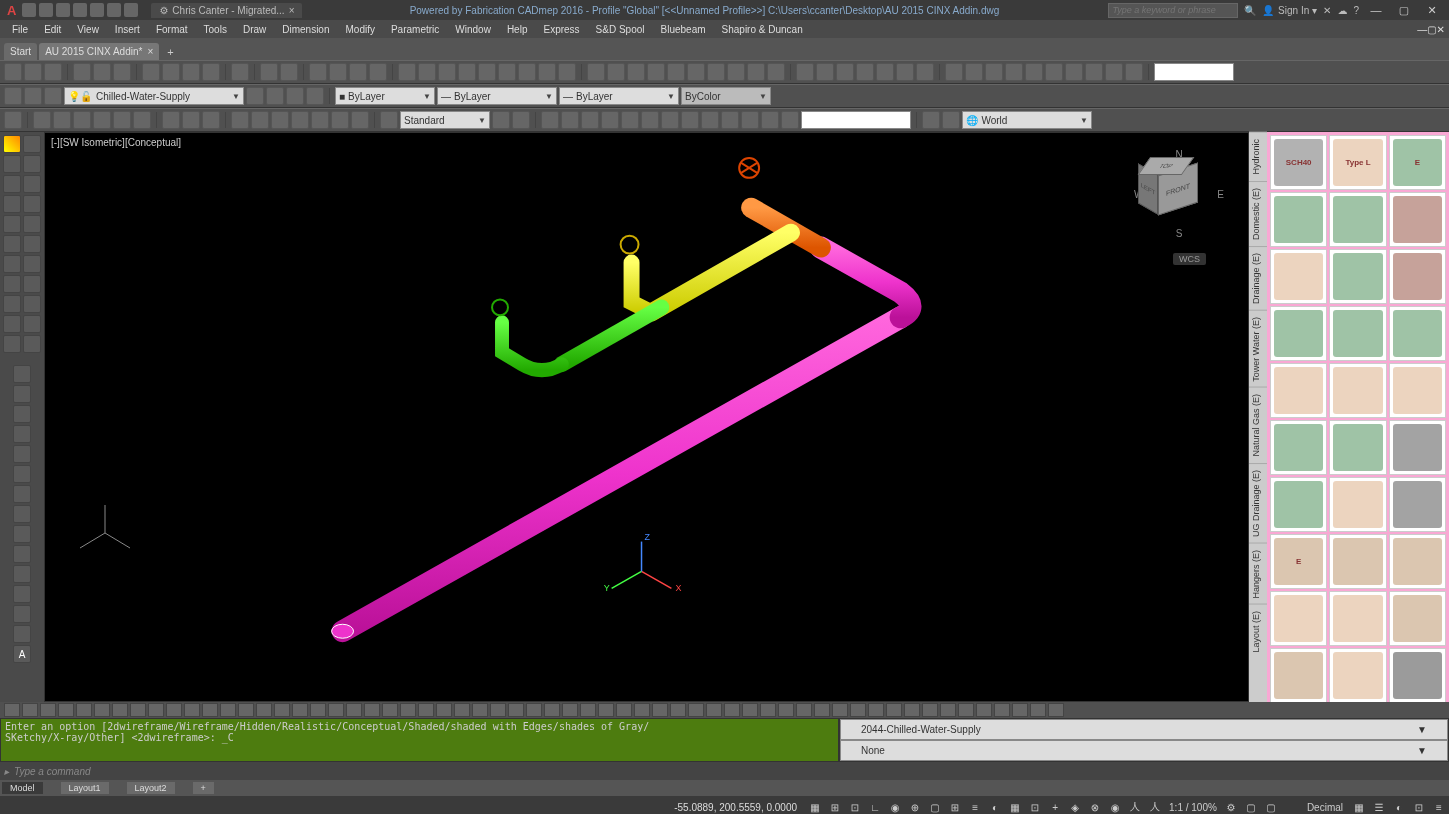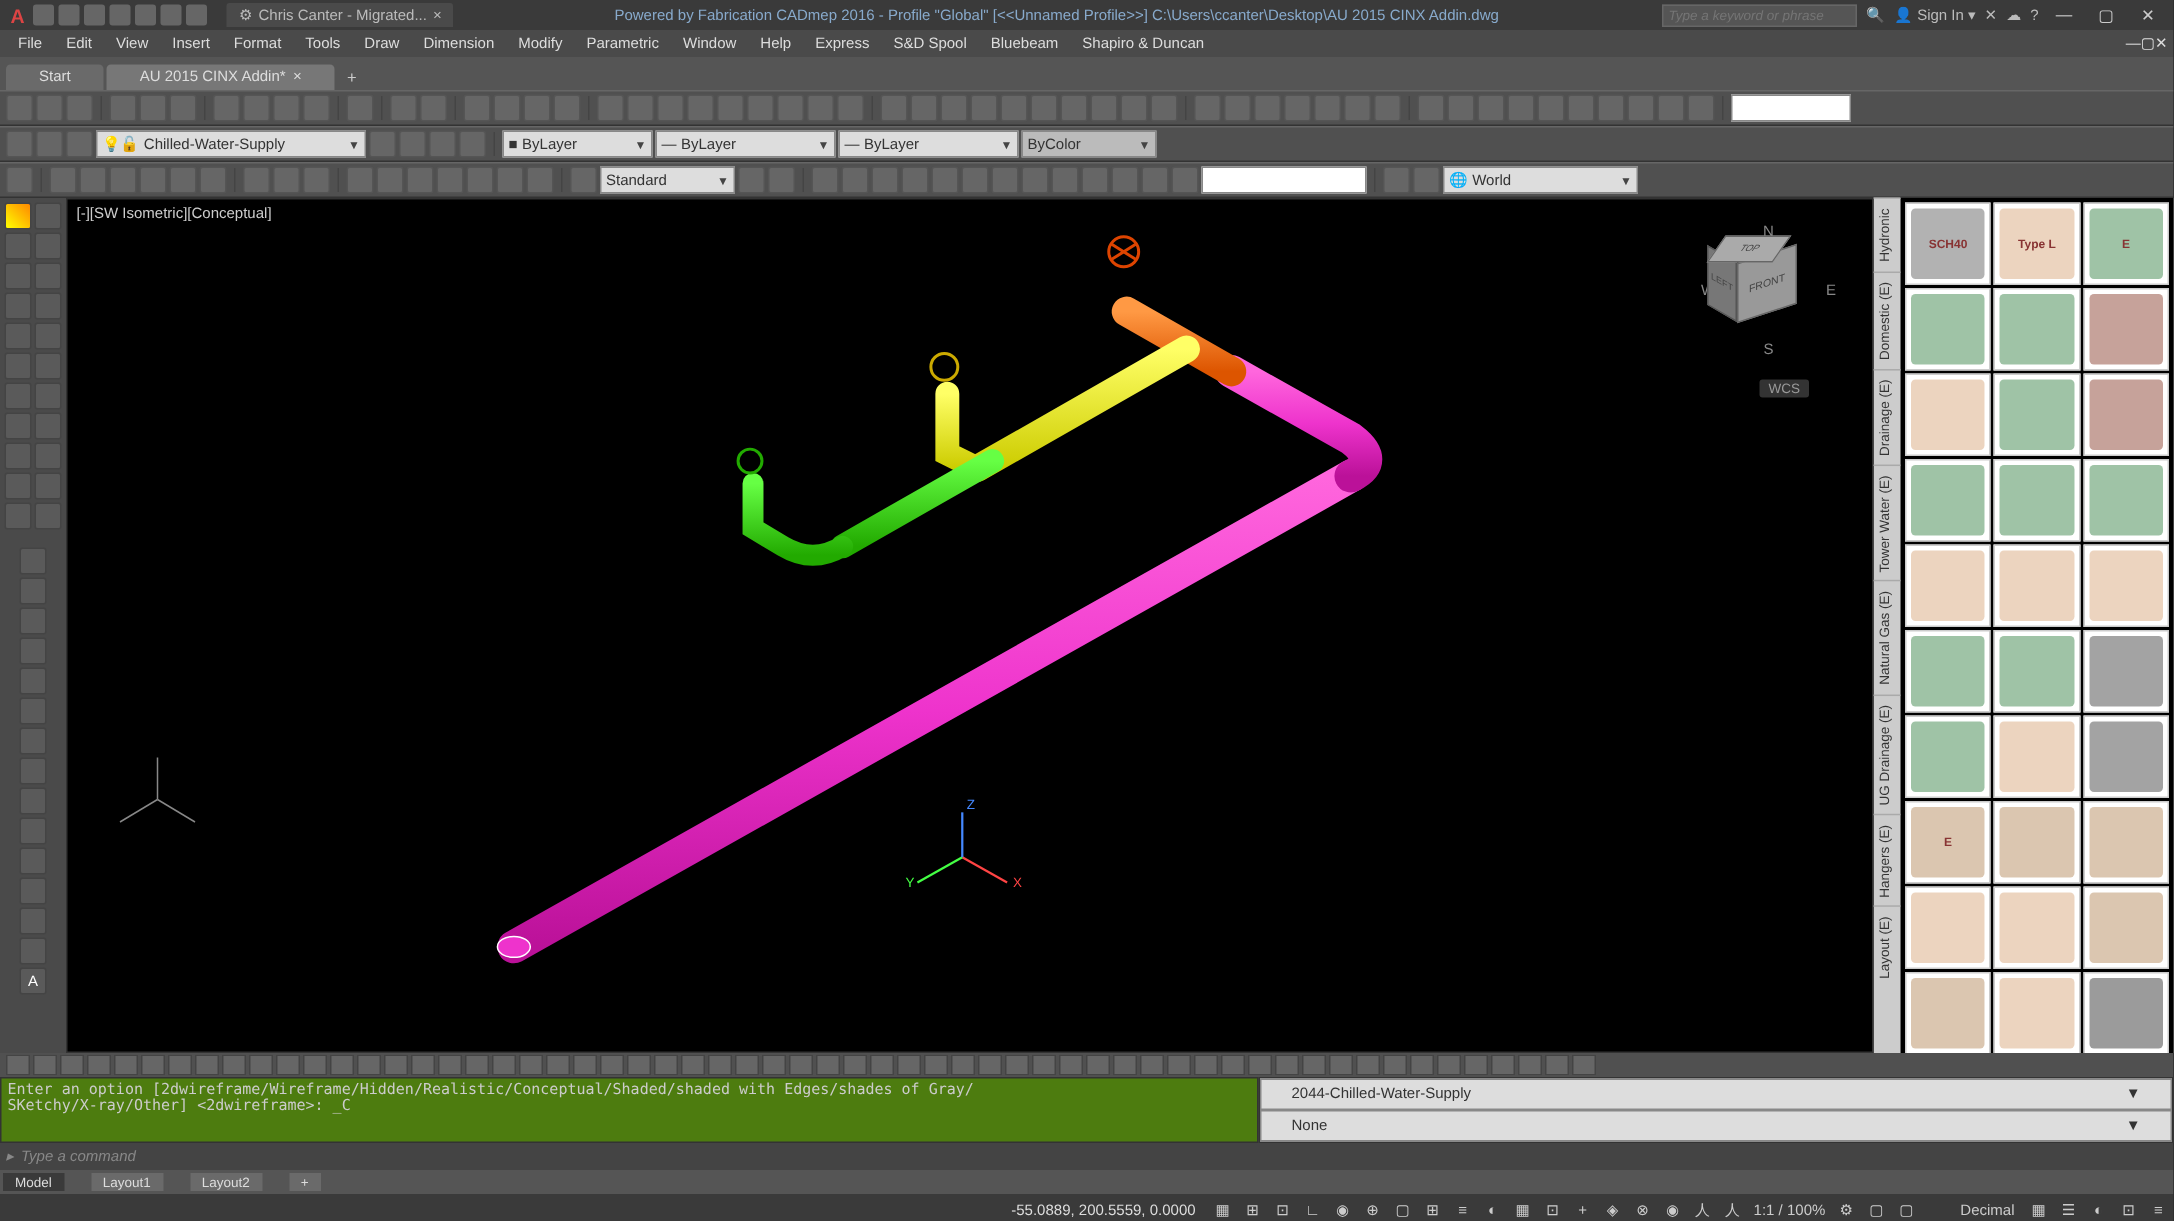--- a/index.html
+++ b/index.html
@@ -15,21 +15,21 @@
 .titlebar .right { display: flex; align-items: center; gap: 6px; padding: 0 6px; }
 .titlebar .search { width: 130px; height: 15px; background: #555; border: 1px solid #666; font-size: 9px; font-style: italic; color: #888; padding: 0 3px; }
 .titlebar .winbtn { width: 22px; height: 14px; display: inline-flex; align-items: center; justify-content: center; color: #ccc; font-size: 11px; }
 
 
 .menubar { height: 18px; background: #4a4a4a; display: flex; align-items: center; padding: 0 4px; font-size: 10px; }
 .menubar .mitem { padding: 2px 8px; color: #ddd; cursor: pointer; }
 
 
 .doctabs { height: 22px; background: #555; display: flex; align-items: flex-end; padding: 0 4px; gap: 2px; }
-.doctabs .tab { padding: 3px 22px; background: #6a6a6a; border-radius: 3px 3px 0 0; font-size: 10px; color: #ddd; display:flex; align-items:center; gap:5px;}
+.doctabs .tab { padding: 3px 6px; background: #6a6a6a; border-radius: 3px 3px 0 0; font-size: 10px; color: #ddd; display:flex; align-items:center; gap:5px;}
 .doctabs .tab.active { background: #777; }
 .doctabs .plus { padding: 2px 6px; color: #ccc; }
 
 
 .toolbar { height: 24px; background: #505050; border-top: 1px solid #666; border-bottom: 1px solid #333; display: flex; align-items: center; padding: 0 4px; gap: 2px; }
 .tbtn { width: 18px; height: 18px; background: #666; border: 1px solid #555; border-radius: 2px; cursor: pointer; display:inline-flex; align-items:center; justify-content:center; font-size:10px; color:#ccc;}
 .sep { width: 1px; height: 16px; background: #444; margin: 0 3px; }
 .combo { height: 18px; background: #ddd; border: 1px solid #888; font-size: 10px; color: #333; padding: 0 3px; display: inline-flex; align-items: center; gap: 3px; }
 .combo .arrow { font-size: 8px; color: #444; }
 .combo input { border:none; background:transparent; font-size:10px; color:#333; width:100%;}
@@ -39,21 +39,21 @@
 .lefttools { width: 44px; background: #4a4a4a; display: flex; flex-direction: column; padding: 2px 0; }
 .lefttools .row { display:flex; justify-content:center; gap:2px; margin:1px 0;}
 .lefttools .lbtn { width: 18px; height: 18px; background: #5a5a5a; border: 1px solid #444; border-radius: 2px; cursor: pointer; }
 
 .viewport { flex: 1; background: #000; position: relative; border: 1px solid #333; }
 .viewport .label { position: absolute; top: 4px; left: 6px; font-size: 10px; color: #ccc; }
 
 .rightpanel { width: 200px; background: #ddd; display: flex; }
 .rtabs { width: 18px; background: #ccc; display: flex; flex-direction: column; }
 .rtab { writing-mode: vertical-rl; transform: rotate(180deg); font-size: 9px; padding: 6px 2px; color: #333; border-bottom: 1px solid #aaa; cursor: pointer; text-align:center;}
-.rgrid { flex: 1; display: grid; grid-template-columns: repeat(3, 1fr); grid-auto-rows: 55px; gap: 2px; padding: 3px; background: #000000; overflow: hidden; }
+.rgrid { flex: 1; display: grid; grid-template-columns: repeat(3, 1fr); grid-auto-rows: 55px; gap: 2px; padding: 3px; background: #f9a8d4; overflow: hidden; }
 .pitem { background: #fff; border: 1px solid #ccc; display: flex; align-items: center; justify-content: center; font-size: 8px; color: #833; position: relative; }
 .pitem .sw { position:absolute; inset:3px; border-radius:3px;}
 
 
 .bottombar { height: 16px; background: #505050; display: flex; align-items: center; gap: 2px; padding: 0 4px; }
 .bottombar .bb { width: 16px; height: 14px; background: #666; border: 1px solid #444; cursor:pointer;}
 
 .cmdarea { height: 44px; background: #505050; display: flex; }
 .cmdleft { flex: 1; background: #4d7c0f; border: 1px solid #333; padding: 2px 4px; font-size: 10px; font-family: monospace; color: #ccc; }
 .cmdright { width: 610px; background: #444; border: 1px solid #333; display: flex; flex-direction: column; }

